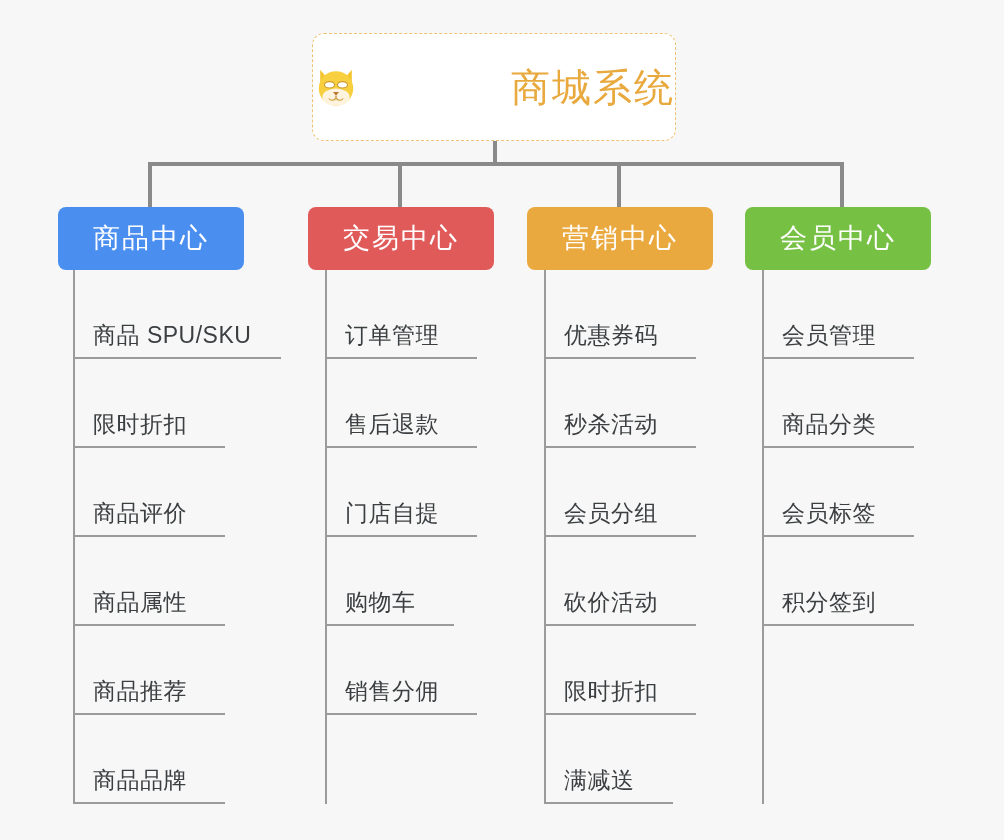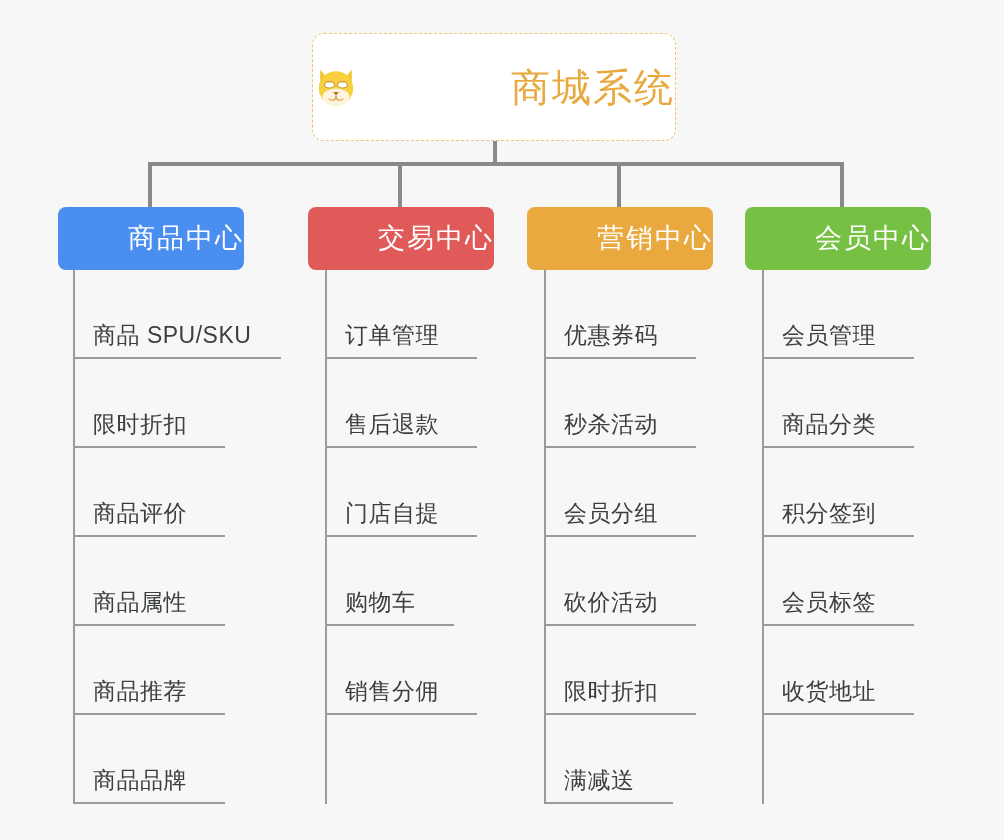--- a/index.html
+++ b/index.html
@@ -77,21 +77,21 @@
   }
 
   
   .category {
     position: absolute;
     top: 207px;
     height: 63px;
     border-radius: 8px;
     display: flex;
     align-items: center;
-    justify-content: flex-end;
+    justify-content: center;
   }
   .category-label {
     color: #ffffff;
     font-size: 27px;
     letter-spacing: 2px;
     line-height: 1;
     white-space: nowrap;
   }
 
   
@@ -257,27 +257,23 @@
         <div class="leaf-spine" style="height: 534px;"></div>
         <div class="leaf-item">
           <span class="leaf-label">会员管理</span>
           <div class="leaf-underline" style="width: 152px;"></div>
         </div>
         <div class="leaf-item">
           <span class="leaf-label">商品分类</span>
           <div class="leaf-underline" style="width: 152px;"></div>
         </div>
         <div class="leaf-item">
+          <span class="leaf-label">会员标签</span>
+          <div class="leaf-underline" style="width: 152px;"></div>
+        </div>
+        <div class="leaf-item">
           <span class="leaf-label">积分签到</span>
           <div class="leaf-underline" style="width: 152px;"></div>
         </div>
-        <div class="leaf-item">
-          <span class="leaf-label">会员标签</span>
-          <div class="leaf-underline" style="width: 152px;"></div>
-        </div>
-        <div class="leaf-item">
-          <span class="leaf-label">收货地址</span>
-          <div class="leaf-underline" style="width: 152px;"></div>
-        </div>
       </div>
     </div>
 
 </div>
 
 </body></html>

